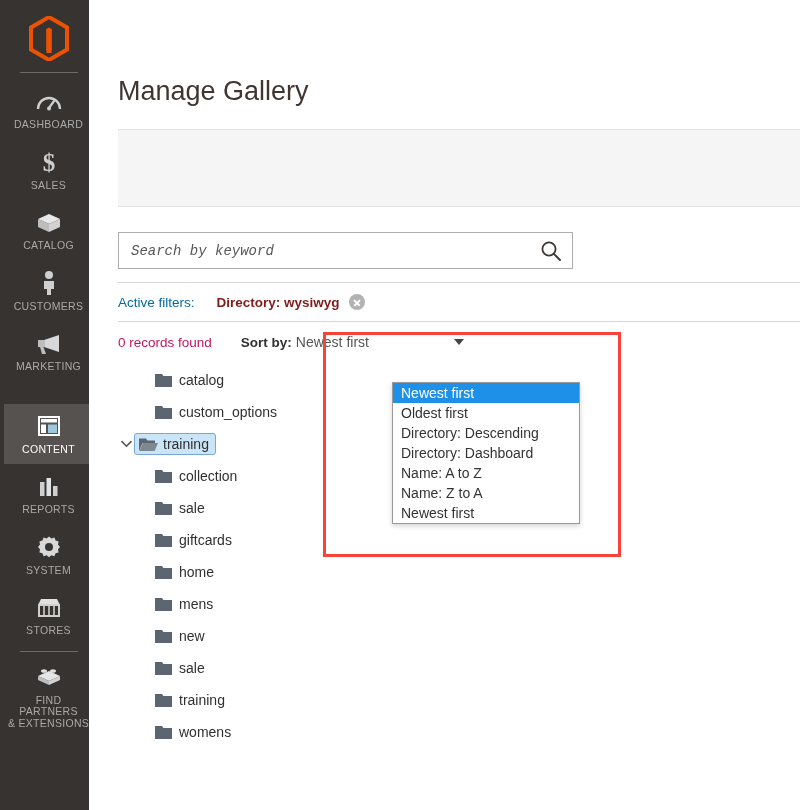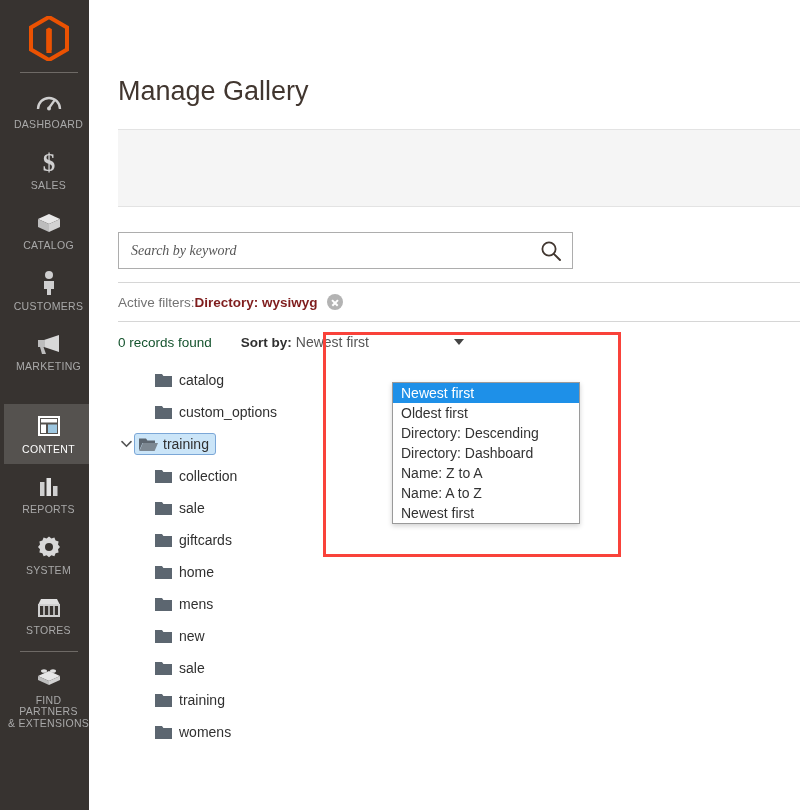--- a/index.html
+++ b/index.html
@@ -48,46 +48,46 @@
   }
 
   
   .search-row { margin: 25px 0 0 29px; }
   .search-box {
     width: 455px; height: 37px; border: 1px solid #adadad; background:#fff;
     display: flex; align-items: center; padding: 0 10px 0 12px;
   }
   .search-input {
     flex: 1; border: 0; outline: 0; background: transparent;
-    font-family: Liberation Serif, serif; font-size: 14px; color: #0c4a6e;
+    font-family: Liberation Mono, monospace; font-size: 14px; color: #0c4a6e;
   }
   .search-input::placeholder { color: #575757; font-style: italic; opacity: 1; }
   .search-icon { width: 22px; height: 22px; flex: 0 0 22px; }
 
   .hr-full { width: 711px; height: 1px; background: #d6d6d6; margin-left: 29px; }
 
   .filters-row {
     margin-left: 29px; height: 38px; display: flex; align-items: center;
     font-size: 13.5px; color: #303030;
   }
-  .filters-label { color: #737373; }
+  .filters-label { color: #0369a1; margin-right: 22px; }
   .filter-chip { display: flex; align-items: center; font-weight: bold; color: #7f1d1d; }
   .chip-x {
     width: 16px; height: 16px; border-radius: 50%; background: #b3b3b3;
     margin-left: 9px; position: relative; cursor: pointer; flex: 0 0 16px;
   }
   .chip-x::before, .chip-x::after {
     content: ""; position: absolute; left: 4px; top: 7.5px; width: 8px; height: 1.6px; background: #fff;
   }
   .chip-x::before { transform: rotate(45deg); }
   .chip-x::after  { transform: rotate(-45deg); }
 
   
   .grid-head { margin-left: 29px; height: 40px; display: flex; align-items: center; }
-  .records-found { font-size: 13.5px; color: #14532d; }
+  .records-found { font-size: 13.5px; color: #be185d; }
   .sort-group { display: flex; align-items: center; margin-left: 29px; }
   .sort-label { font-size: 13.5px; font-weight: bold; color: #303030; margin-right: 4px; }
   .sort-select {
     width: 168px; height: 24px; display: flex; align-items: center; justify-content: space-between;
     font-size: 14px; color: #555; cursor: pointer; background: #fff;
   }
   .caret { width: 0; height: 0; border-left: 5px solid transparent; border-right: 5px solid transparent; border-top: 6px solid #444; }
 
   
   .dropdown {
@@ -431,21 +431,21 @@
           <span class="tree-label">womens</span>
         </span>
       </div>
     </div>
 
     <div class="dropdown">
       <div class="dd-item selected">Newest first</div>
       <div class="dd-item">Oldest first</div>
       <div class="dd-item">Directory: Descending</div>
       <div class="dd-item">Directory: Dashboard</div>
+      <div class="dd-item">Name: A to Z</div>
       <div class="dd-item">Name: Z to A</div>
-      <div class="dd-item">Name: A to Z</div>
       <div class="dd-item">Newest first</div>
     </div>
 
     <div class="annotation"></div>
 
   </section>
 </div>
 
 </body></html>

